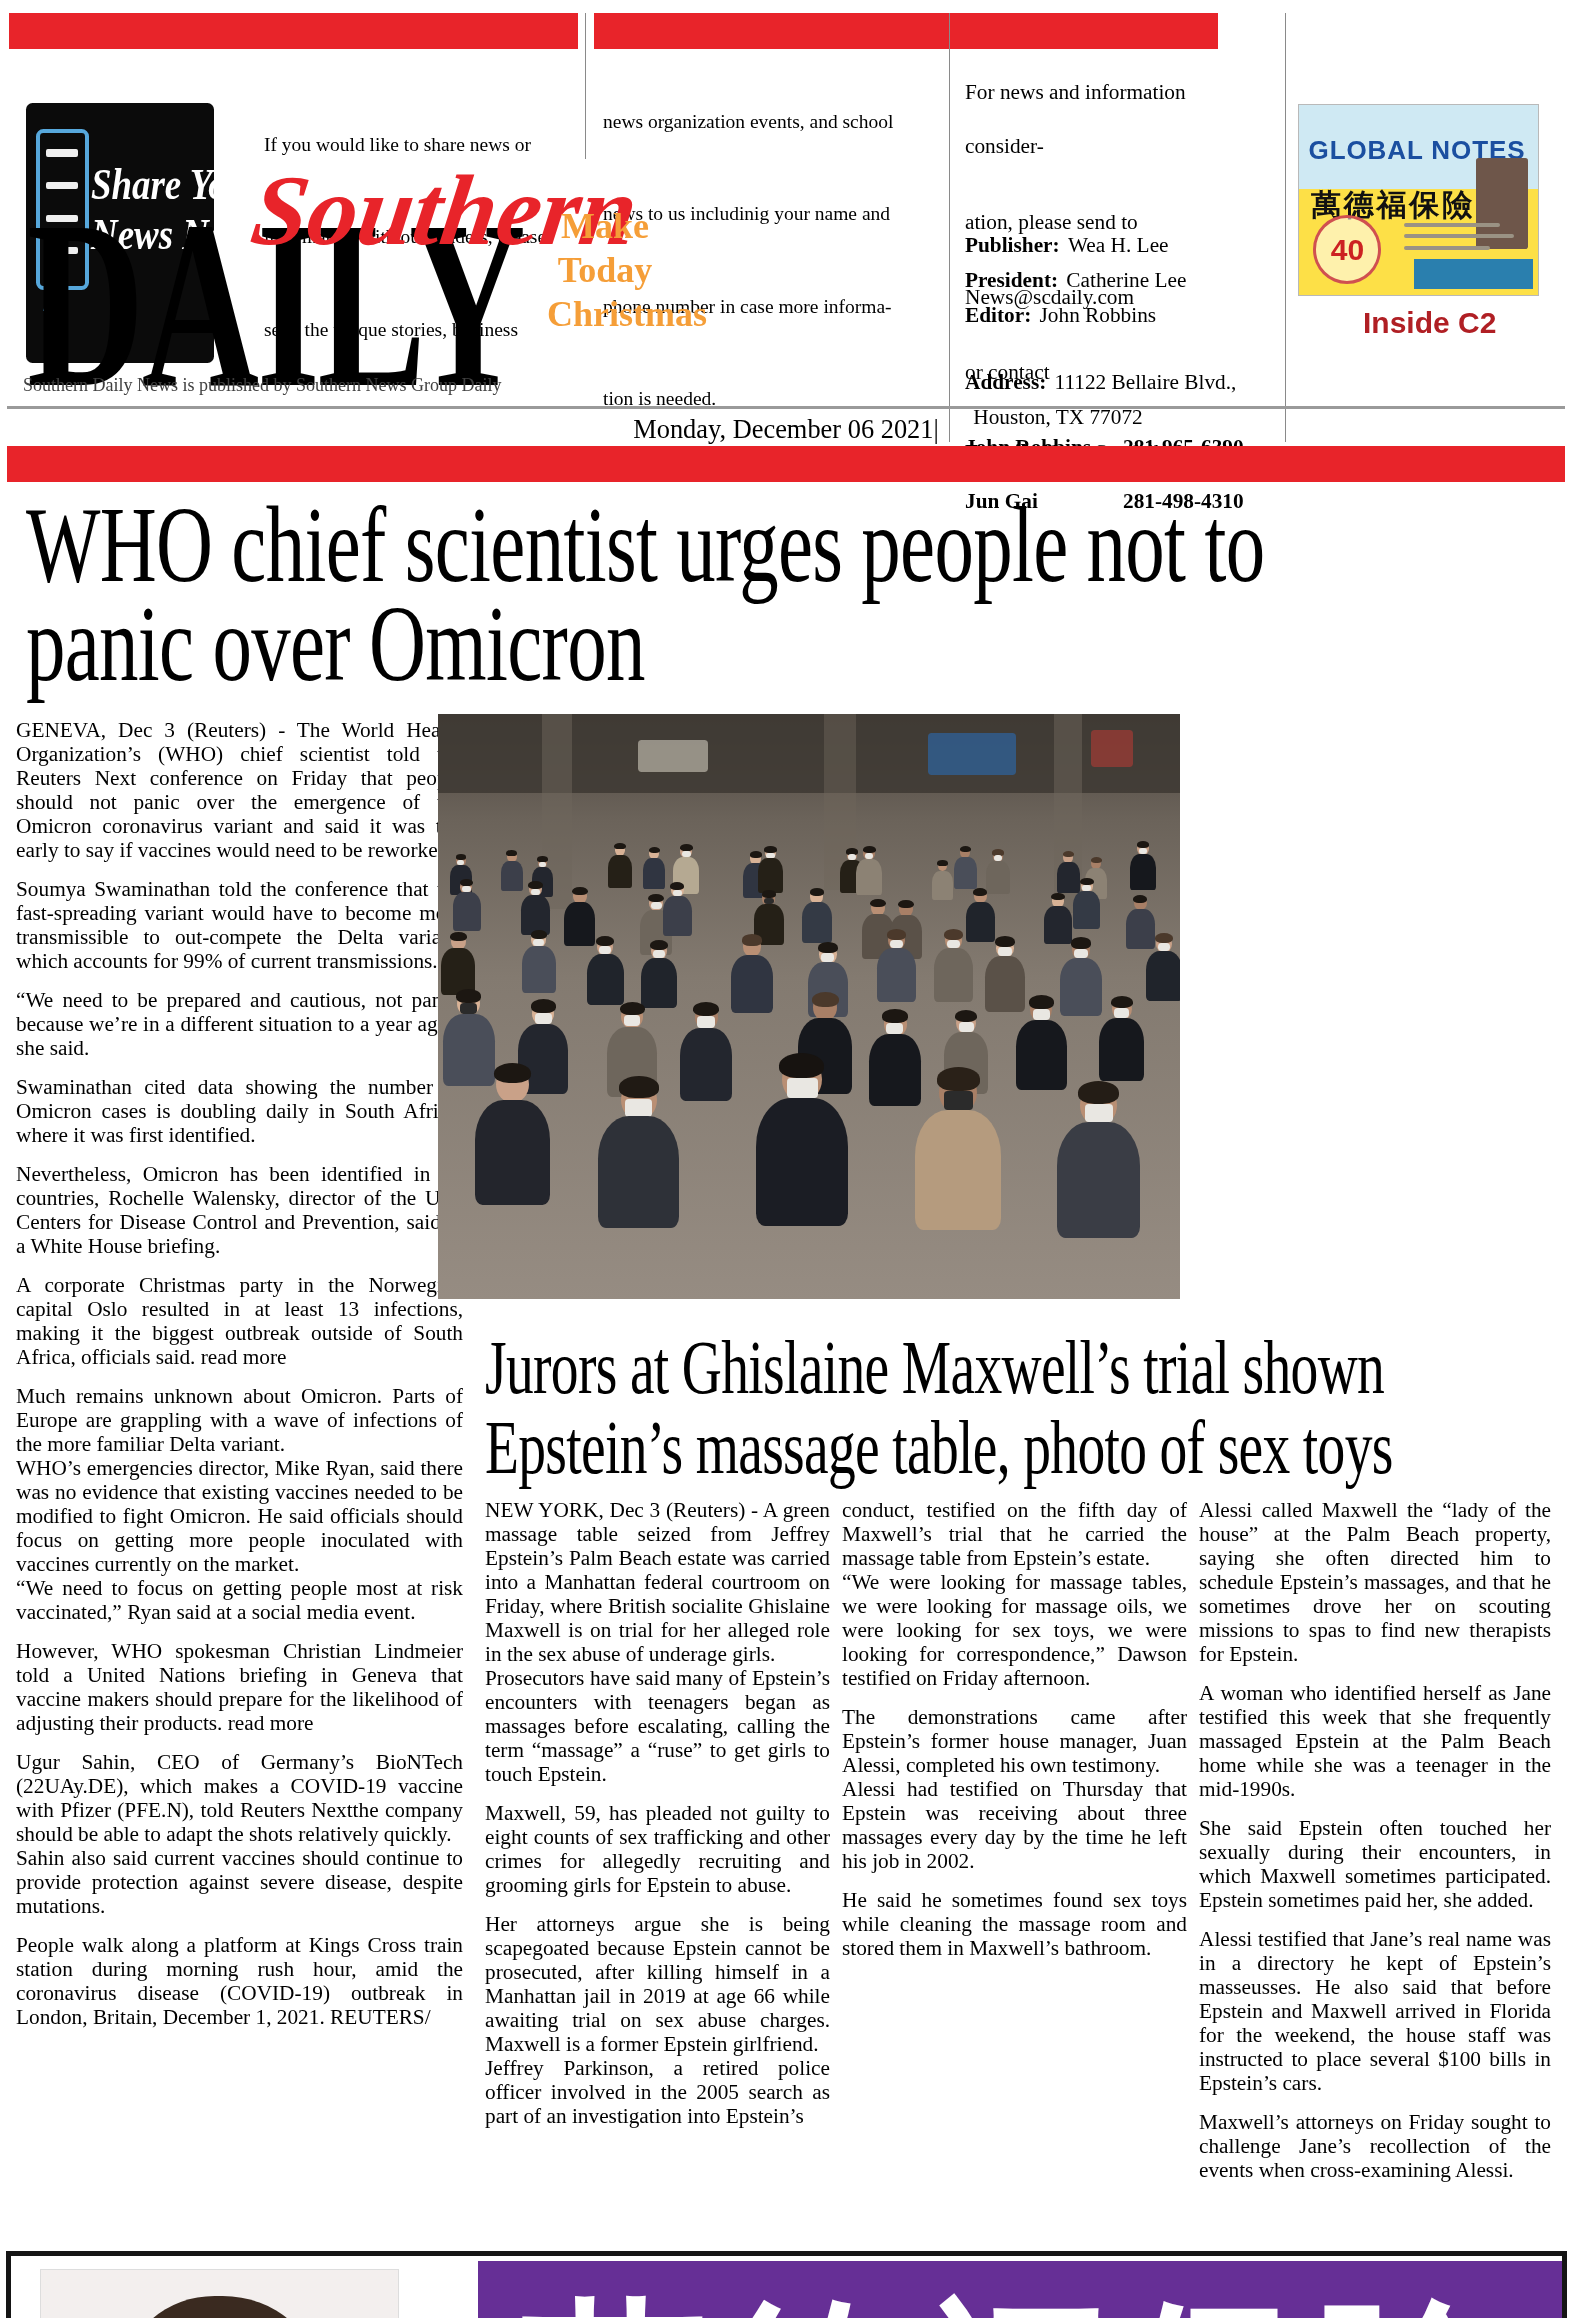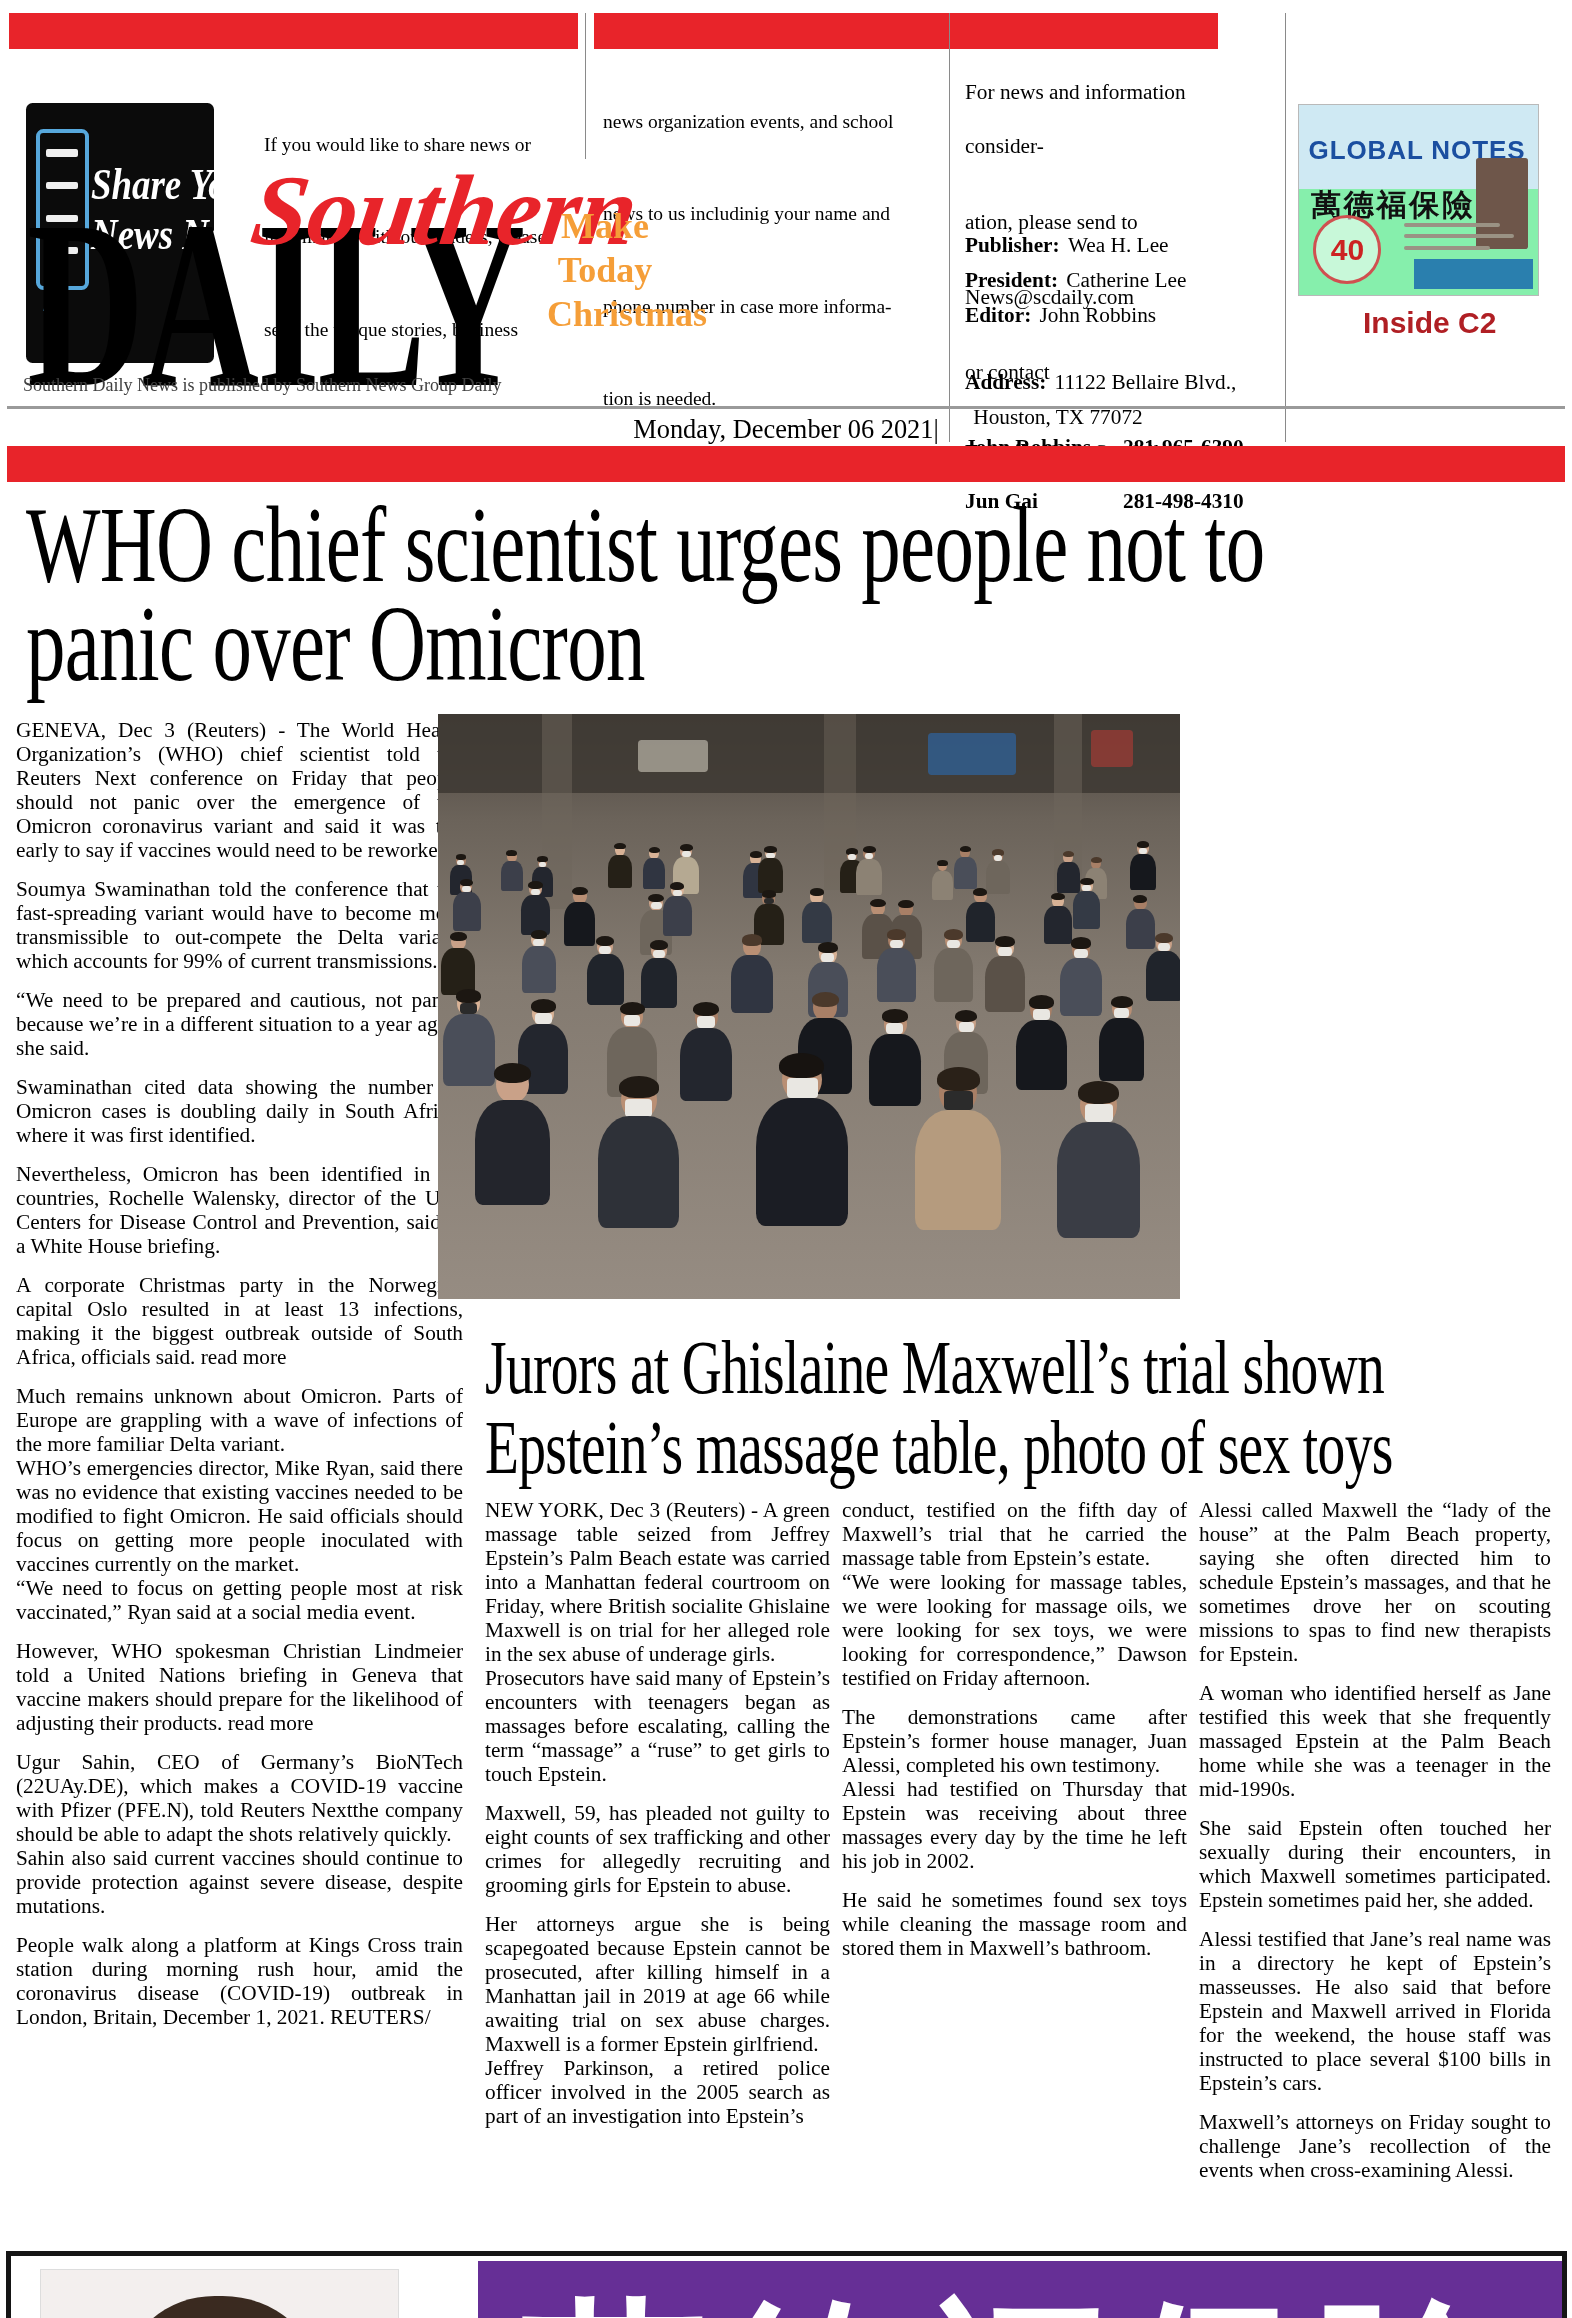--- a/index.html
+++ b/index.html
@@ -43,21 +43,21 @@
 
   
   .photo{overflow:hidden;background:linear-gradient(#4d463f 0%,#6b635a 18%,#837a70 45%,#968c82 100%);}
   .person{position:absolute;}
   .person .body{position:absolute;border-radius:38% 38% 10% 10%;}
   .person .head{position:absolute;border-radius:50%;}
   .person .hair{position:absolute;border-radius:50% 50% 40% 40%;}
   .person .mask{position:absolute;border-radius:3.7px;}
 
   
-  .gn{border:0.9px solid #b9b9b9;background:#86efac;overflow:hidden;}
+  .gn{border:0.9px solid #b9b9b9;background:#fde047;overflow:hidden;}
   .gn-top{position:absolute;left:0;top:0;right:0;height:44%;background:#cfe9f3;}
   .gn-title{position:absolute;left:4%;top:16%;color:#1b4fa0;font-weight:900;font-size:26px;letter-spacing:0.9px;}
   .gn-cn{position:absolute;left:5%;top:42%;color:#111;font-weight:900;font-size:30px;letter-spacing:2.8px;}
   .gn-stamp{position:absolute;border:3.7px solid #d05050;border-radius:50%;color:#cc2222;font-weight:900;
             display:flex;align-items:center;justify-content:center;background:rgba(255,255,255,.55);}
   .gn-photo{position:absolute;background:#6e564a;border-radius:2.8px;}
   .gn-bar{position:absolute;background:#9a9284;height:4.2px;border-radius:1.9px;}
   .gn-strip{position:absolute;left:48%;right:2%;bottom:3%;height:16%;background:#2a7fae;}
   .inside-c2{color:#b01f24;font-weight:bold;font-size:30px;font-family:"Liberation Sans",sans-serif;}
 

